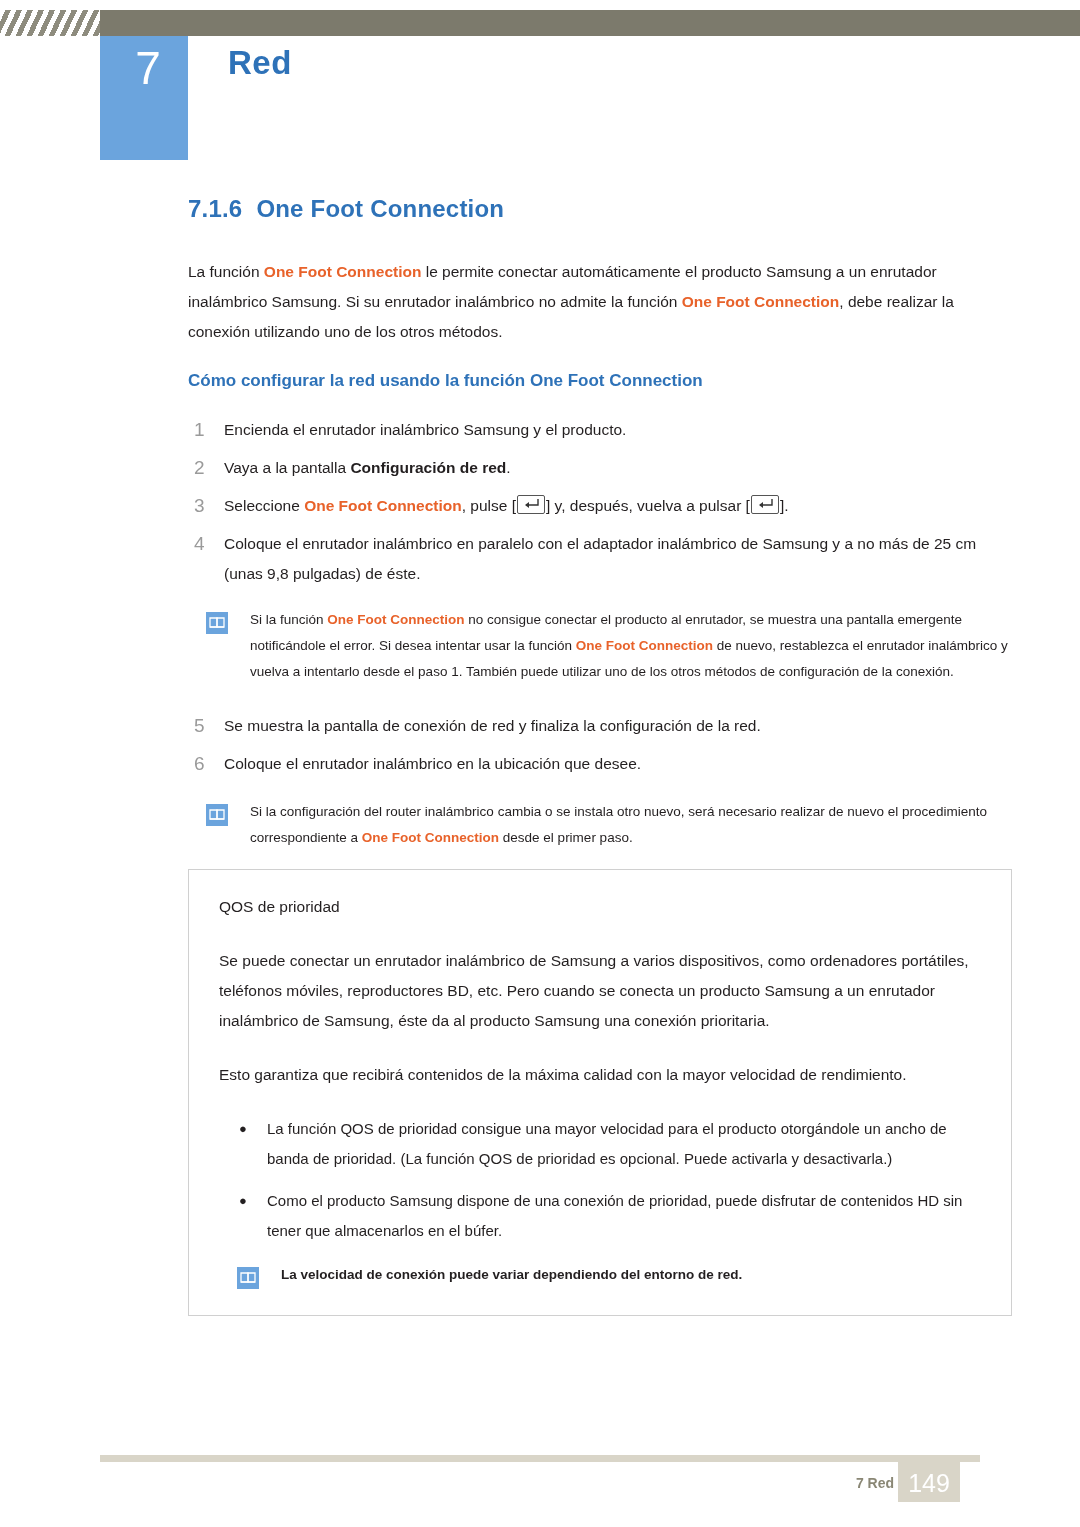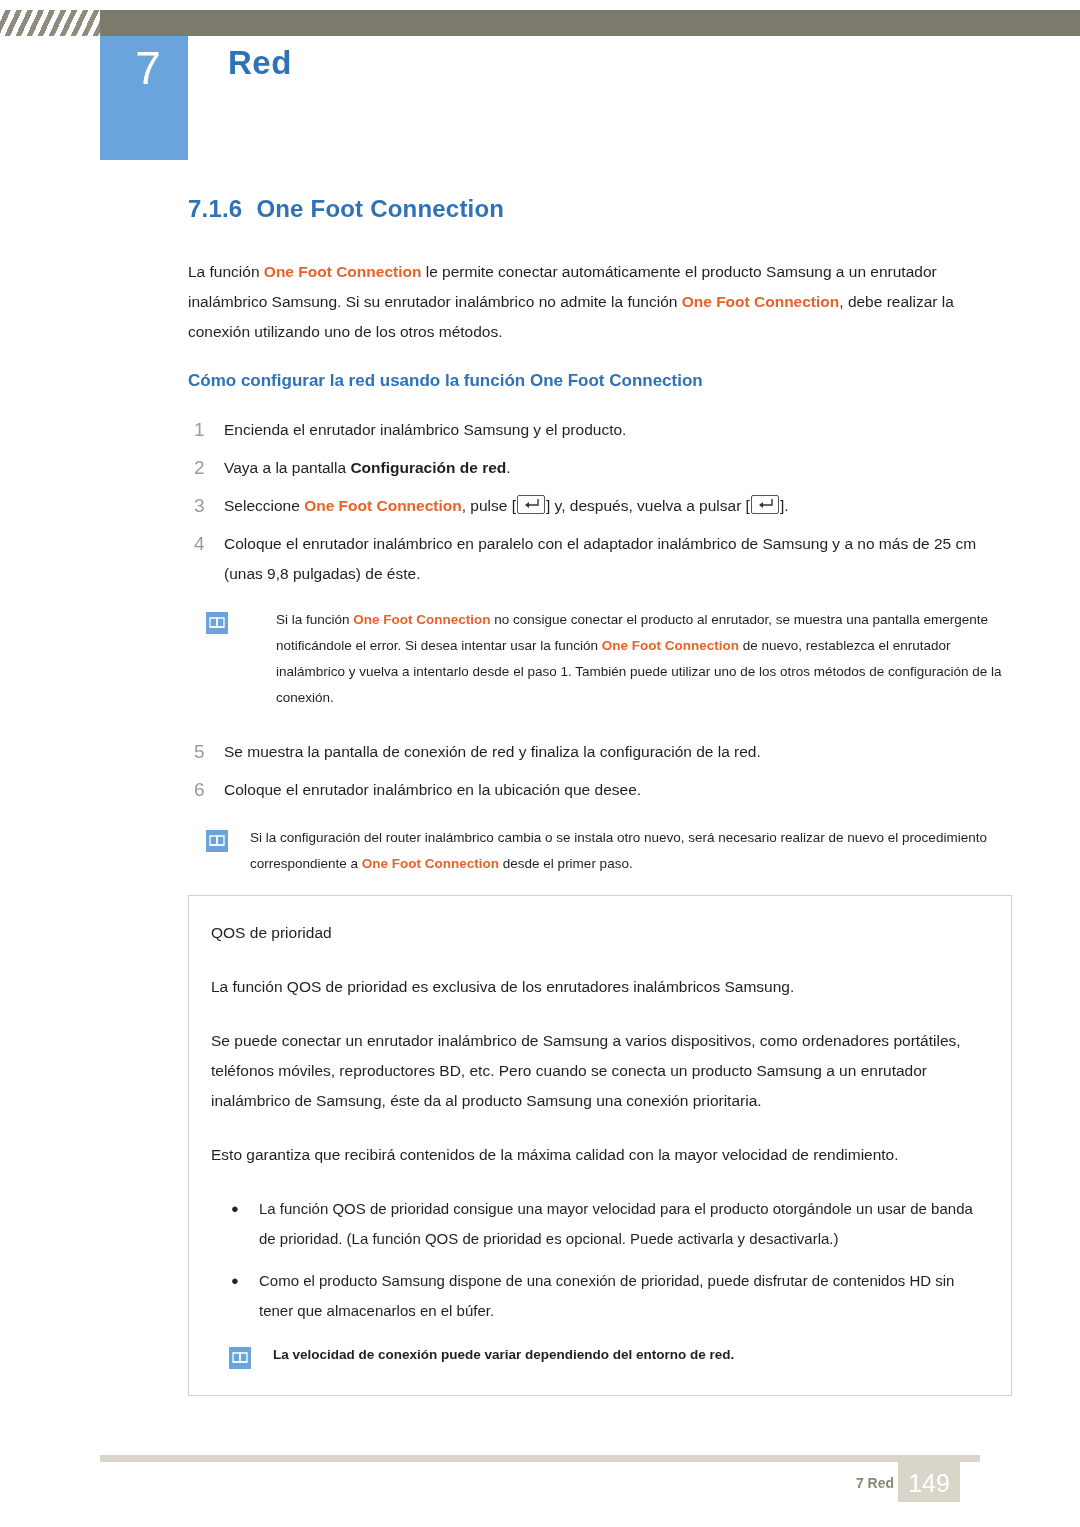--- a/index.html
+++ b/index.html
@@ -169,21 +169,21 @@
   .bullet-text {
     flex: 1;
     font-size: 15.5px;
     line-height: 30px;
   }
 
   
   .qos-box {
     border: 1px solid #d0d0d0;
     margin-top: 18px;
-    padding: 22px 22px 22px 22px;
+    padding: 22px 22px 22px 30px;
     box-sizing: border-box;
     width: 824px;
     margin-left: 0;
   }
   .qos-box p.body { margin-bottom: 24px; }
   .qos-box .bullet-text { font-size: 15px; }
 
   
   .keyglyph {
     display: inline-block;
@@ -286,21 +286,21 @@
               <path d="M8 5 L4 8 L8 11 Z" fill="#333"></path>
             </svg></span><span>].</span></div>
     </div>
 
     <div class="step">
       <div class="step-num">4</div>
       <div class="step-text">Coloque el enrutador inalámbrico en paralelo con el adaptador inalámbrico de Samsung y a no más de 25 cm (unas 9,8 pulgadas) de éste.</div>
     </div>
   </div>
 
-  <div class="note" style="margin-top:18px;gap:26px;">
+  <div class="note" style="margin-top:18px;">
     <div class="note-icon">
       <svg width="22" height="22" viewBox="0 0 22 22">
         <rect x="0" y="0" width="22" height="22" fill="#6ba4dd"></rect>
         <path d="M4 15 L4 6 L11 6 L11 15 Z" fill="none" stroke="#ffffff" stroke-width="1.3"></path>
         <path d="M11 15 L11 6 L18 6 L18 15 Z" fill="none" stroke="#ffffff" stroke-width="1.3"></path>
         <line x1="4" y1="15" x2="18" y2="15" stroke="#ffffff" stroke-width="1.3"></line>
       </svg>
     </div>
     <div class="note-text"><span>Si la función </span><span class="hl">One Foot Connection</span><span> no consigue conectar el producto al enrutador, se muestra una pantalla emergente notificándole el error. Si desea intentar usar la función </span><span class="hl">One Foot Connection</span><span> de nuevo, restablezca el enrutador inalámbrico y vuelva a intentarlo desde el paso 1. También puede utilizar uno de los otros métodos de configuración de la conexión.</span></div>
   </div>
@@ -323,28 +323,27 @@
         <path d="M4 15 L4 6 L11 6 L11 15 Z" fill="none" stroke="#ffffff" stroke-width="1.3"></path>
         <path d="M11 15 L11 6 L18 6 L18 15 Z" fill="none" stroke="#ffffff" stroke-width="1.3"></path>
         <line x1="4" y1="15" x2="18" y2="15" stroke="#ffffff" stroke-width="1.3"></line>
       </svg>
     </div>
     <div class="note-text"><span>Si la configuración del router inalámbrico cambia o se instala otro nuevo, será necesario realizar de nuevo el procedimiento correspondiente a </span><span class="hl">One Foot Connection</span><span> desde el primer paso.</span></div>
   </div>
 
   <div class="qos-box">
     <p class="body">QOS de prioridad</p>
-    <p class="body">La función QOS de prioridad es exclusiva de los enrutadores inalámbricos Samsung.</p>
     <p class="body">Se puede conectar un enrutador inalámbrico de Samsung a varios dispositivos, como ordenadores portátiles, teléfonos móviles, reproductores BD, etc. Pero cuando se conecta un producto Samsung a un enrutador inalámbrico de Samsung, éste da al producto Samsung una conexión prioritaria.</p>
     <p class="body">Esto garantiza que recibirá contenidos de la máxima calidad con la mayor velocidad de rendimiento.</p>
 
     <div class="bullets">
       <div class="bullet">
         <div class="bullet-dot">●</div>
-        <div class="bullet-text">La función QOS de prioridad consigue una mayor velocidad para el producto otorgándole un usar de banda de prioridad. (La función QOS de prioridad es opcional. Puede activarla y desactivarla.)</div>
+        <div class="bullet-text">La función QOS de prioridad consigue una mayor velocidad para el producto otorgándole un ancho de banda de prioridad. (La función QOS de prioridad es opcional. Puede activarla y desactivarla.)</div>
       </div>
       <div class="bullet">
         <div class="bullet-dot">●</div>
         <div class="bullet-text">Como el producto Samsung dispone de una conexión de prioridad, puede disfrutar de contenidos HD sin tener que almacenarlos en el búfer.</div>
       </div>
     </div>
 
     <div class="note" style="margin-top:16px;margin-bottom:4px;font-weight:bold;">
       <div class="note-icon">
         <svg width="22" height="22" viewBox="0 0 22 22">

